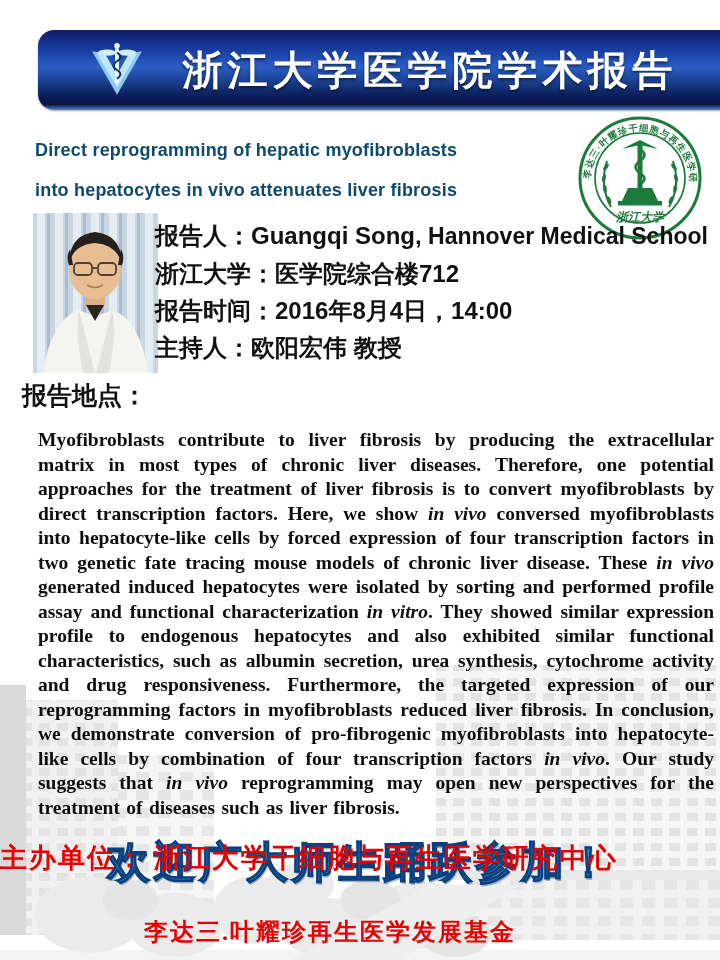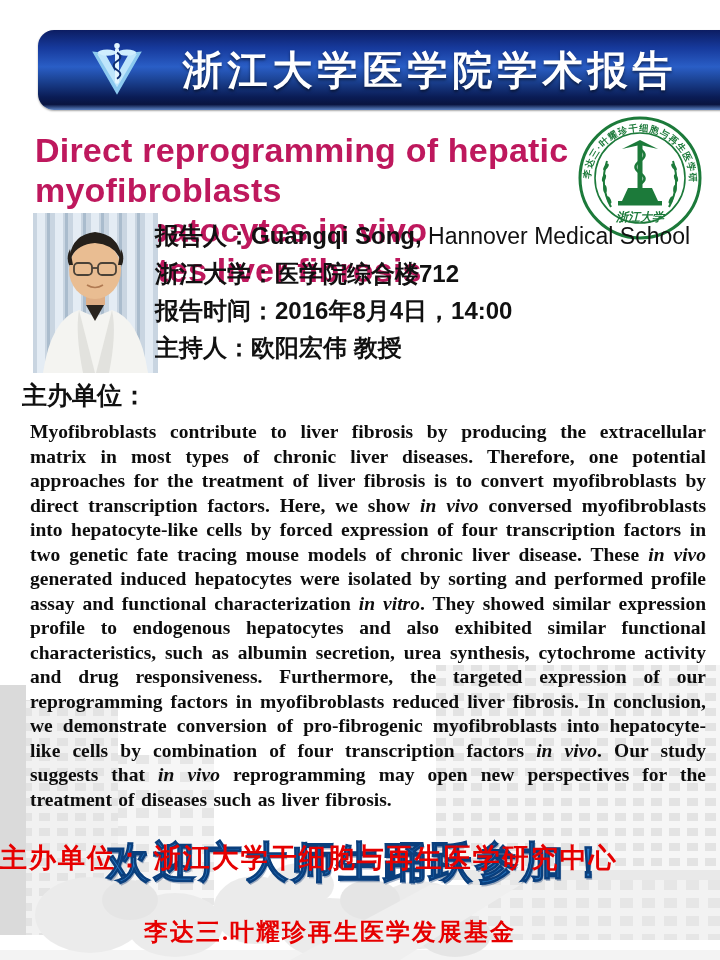--- a/index.html
+++ b/index.html
@@ -22,40 +22,40 @@
   .banner-title{
     flex:1; text-align:center; color:#ffffff; font-weight:bold;
     font-size:40px; letter-spacing:5px; padding-right:30px;
     text-shadow:0 2px 3px rgba(0,0,0,.5);
     font-family:"Liberation Serif", serif;
     white-space:nowrap;
   }
   
   .talk-title{
     position:absolute; left:35px; top:130px; width:552px; z-index:2;
-    font-size:34px; line-height:40px; font-weight:bold; color:#be185d;
+    font-size:18px; line-height:40px; font-weight:bold; color:#0c4a6e;
     letter-spacing:.2px;
   }
   
   .center-logo{position:absolute; left:577px; top:115px; width:126px; height:126px; z-index:2;}
   
   .speaker-photo{position:absolute; left:33px; top:213px; width:125px; height:160px; z-index:2;}
   .info-block{
     position:absolute; left:155px; top:217px; width:560px; z-index:2;
     font-size:24px; font-weight:bold; color:#111; line-height:37px;
     white-space:nowrap;
   }
-  .info-affil{font-weight:normal; font-size:23px;text-align:right;}
+  .info-affil{font-weight:bold; font-size:23px;text-align:right;}
   
   .abstract-heading{
     position:absolute; left:22px; top:379px; z-index:2;
     font-size:25px; font-weight:bold; color:#111;
   }
   .abstract-text{
-    position:absolute; left:22px; top:412px; width:676px; z-index:2; margin:8px;
+    position:absolute; left:22px; top:412px; width:676px; z-index:2; margin:16px;
     font-family:"Liberation Serif", serif; font-weight:bold; color:#0d0d0d;
     font-size:19.5px; line-height:24.5px; text-align:justify;
     word-spacing:1.5px;
   }
   
   .welcome-line{
     position:absolute; left:0; top:834px; width:720px; z-index:2;
     text-align:center; font-family:"Liberation Serif", serif; font-weight:bold;
     font-size:43px; letter-spacing:3px;
     color:#2b7cc9; -webkit-text-stroke:1.2px #0a3f7d;
@@ -218,20 +218,20 @@
       <span>浙江大学：</span><span>医学院综合楼712</span>
     </div>
     <div>
       <span>报告时间：</span><span>2016年8月4日，14:00</span>
     </div>
     <div>
       <span>主持人：</span><span>欧阳宏伟 教授</span>
     </div>
   </div>
 
-  <div class="abstract-heading">主办单位：</div>
+  <div class="abstract-heading">报告地点：</div>
   <p class="abstract-text"><span>Myofibroblasts contribute to liver fibrosis by producing the extracellular matrix in most types of chronic liver diseases. Therefore, one potential approaches for the treatment of liver fibrosis is to convert myofibroblasts by direct transcription factors. Here, we show </span><i>in vivo</i><span> conversed myofibroblasts into hepatocyte-like cells by forced expression of four transcription factors in two genetic fate tracing mouse models of chronic liver disease. These </span><i>in vivo</i><span> generated induced hepatocytes were isolated by sorting and performed profile assay and functional characterization </span><i>in vitro</i><span>. They showed similar expression profile to endogenous hepatocytes and also exhibited similar functional characteristics, such as albumin secretion, urea synthesis, cytochrome activity and drug responsiveness. Furthermore, the targeted expression of our reprogramming factors in myofibroblasts reduced liver fibrosis. In conclusion, we demonstrate conversion of pro-fibrogenic myofibroblasts into hepatocyte-like cells by combination of four transcription factors </span><i>in vivo</i><span>. Our study suggests that </span><i>in vivo</i><span> reprogramming may open new perspectives for the treatment of diseases such as liver fibrosis.</span></p>
 
   <div class="welcome-line">欢迎广大师生踊跃参加！</div>
   <div class="organizer-line">主办单位：  浙江大学干细胞与再生医学研究中心</div>
   <div class="fund-line">李达三.叶耀珍再生医学发展基金</div>
 
 </div>
 
 </body></html>

